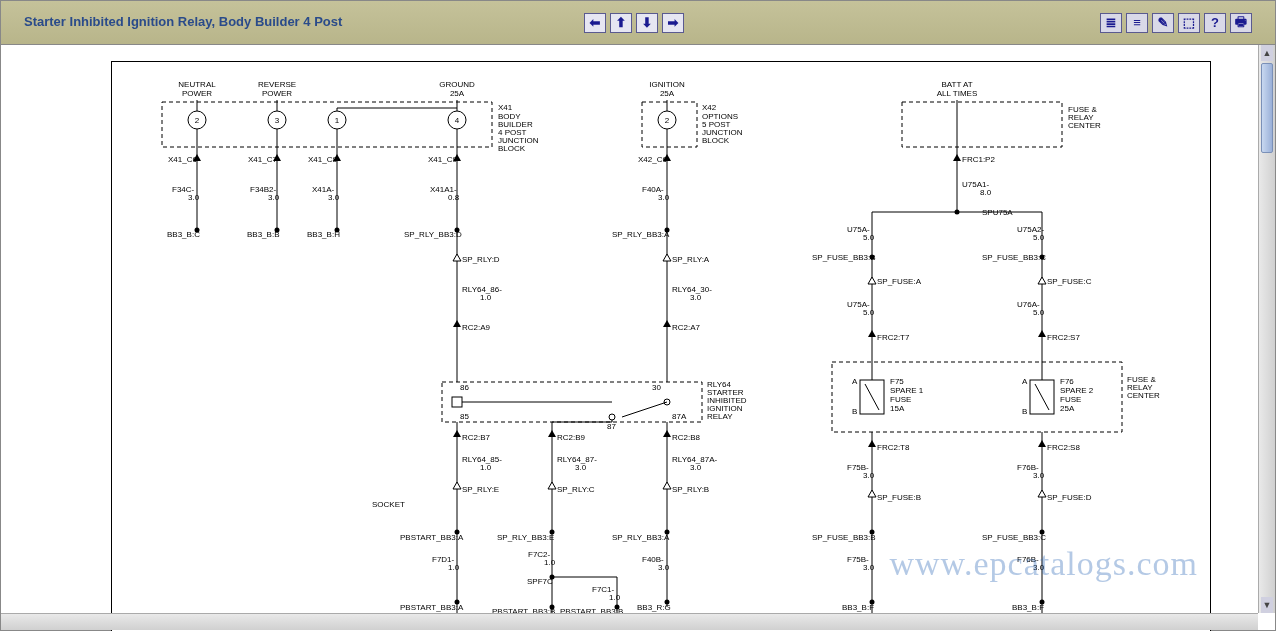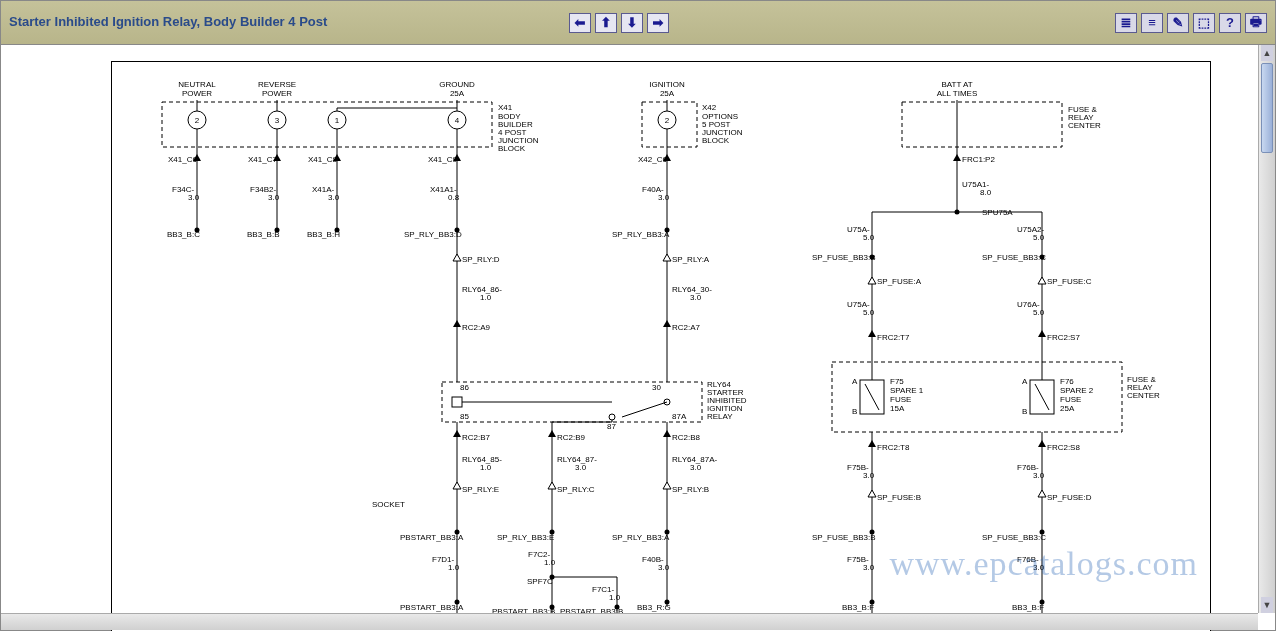--- a/index.html
+++ b/index.html
@@ -1,18 +1,18 @@
 <!DOCTYPE html>
 <html><head>
 <meta charset="utf-8">
 <style>
 * { box-sizing: border-box; margin: 0; padding: 0; }
 body { font-family: Arial, sans-serif; font-size: 11px; background: #fff; overflow: hidden; }
 .app { width: 1276px; height: 631px; position: relative; border: 1px solid #888; }
-.toolbar { height: 44px; background: linear-gradient(#c5c29a,#b8b58a); border-bottom: 1px solid #888; display: flex; align-items: center; padding: 0 8px; }
+.toolbar { height: 44px; background: linear-gradient(#c5c29a,#b8b58a); border-bottom: 1px solid #888; display: flex; align-items: center; padding: 0 23px; }
 .title { color: #2a4b8a; font-weight: bold; font-size: 13px; line-height: 1.25; flex: 0 0 auto; width: 320px; }
 .nav-btns { display: flex; gap: 4px; margin-left: 240px; }
 .btn { width: 22px; height: 20px; background: #e6e6f2; border: 1px solid #5a5a90; display: flex; align-items: center; justify-content: center; cursor: pointer; font-weight: bold; color: #1a1a90; font-size: 13px; }
 .toolbar-right { margin-left: auto; display: flex; gap: 4px; }
 .toolbar-right .btn { background: #d9d9e8; }
 .scroll-right { position: absolute; right: 0; top: 44px; width: 17px; bottom: 17px; background: linear-gradient(90deg,#e9e9e9,#d0d0d0); border-left: 1px solid #aaa; }
 .scroll-right .thumb { position: absolute; left: 2px; right: 2px; top: 18px; height: 90px; background: linear-gradient(90deg,#c8d8f0,#9ab0d8); border: 1px solid #7a90b8; border-radius: 2px; }
 .scroll-right .arrow { position: absolute; left: 2px; right: 2px; height: 16px; background: #d0d0e0; display:flex;align-items:center;justify-content:center;font-size:9px;color:#444;}
 .scroll-right .arrow.up{top:0}.scroll-right .arrow.dn{bottom:0}
 .scroll-bottom { position: absolute; left: 0; right: 17px; bottom: 0; height: 17px; background: linear-gradient(#e9e9e9,#d0d0d0); border-top: 1px solid #aaa; }

